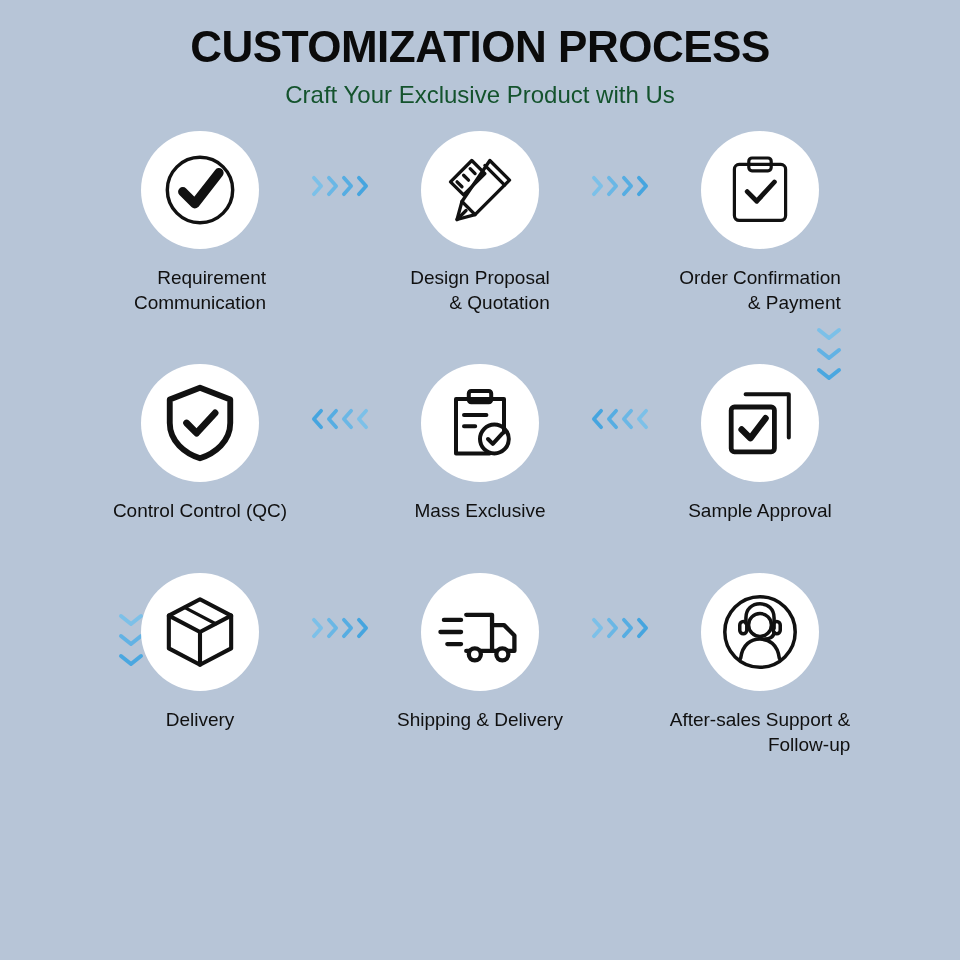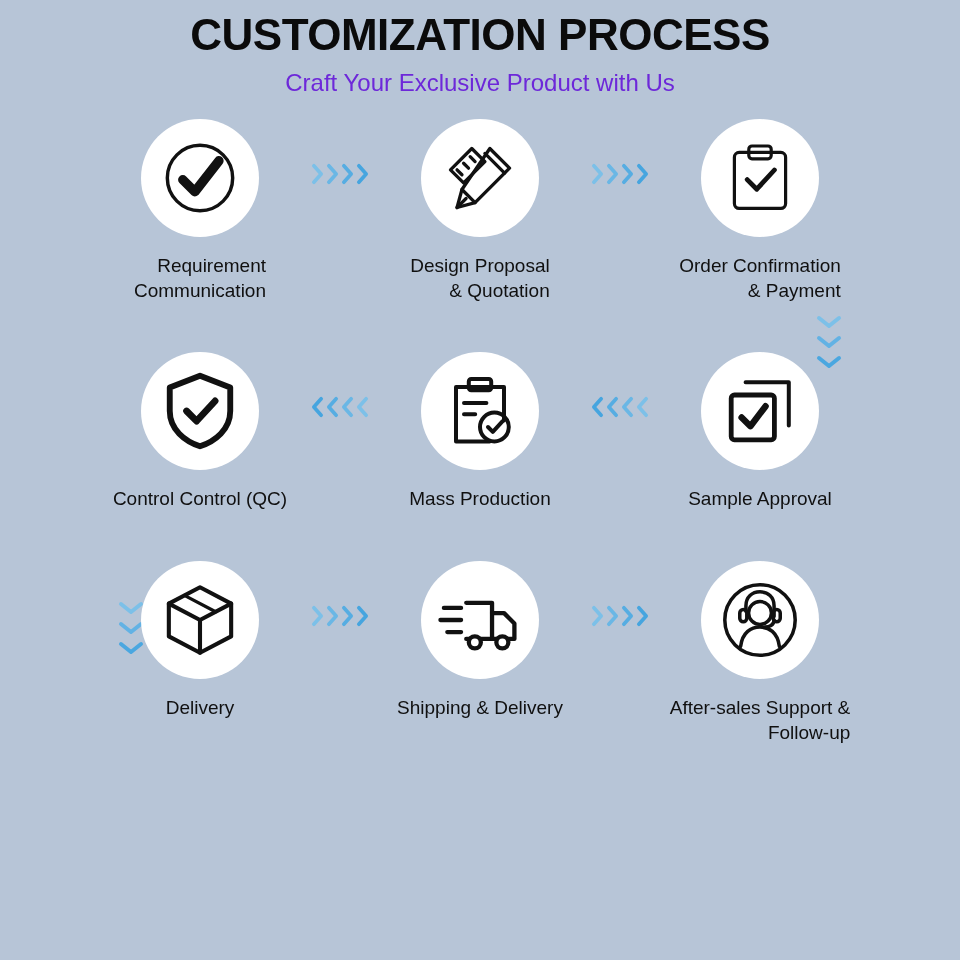--- a/index.html
+++ b/index.html
@@ -16,35 +16,35 @@
   }
   .page {
     position: relative;
     width: 960px;
     height: 960px;
     box-sizing: border-box;
   }
 
   
   .header {
-    padding-top: 10px;
+    padding-top: 22px;
     text-align: center;
   }
   .title {
     font-size: 44px;
     font-weight: 700;
     letter-spacing: -0.5px;
     color: #0b0b0b;
     margin: 0;
     line-height: 1.15;
   }
   .subtitle {
     font-size: 24px;
     font-weight: 400;
-    color: #6d28d9;
+    color: #14532d;
     margin: 8px 0 0 0;
     line-height: 1.2;
   }
 
   
   .grid {
     position: relative;
     margin: 22px auto 0 auto;
     width: 900px;
   }
@@ -283,21 +283,21 @@
               <g fill="none" stroke="#111" stroke-width="5" stroke-linejoin="round" stroke-linecap="round">
                 <path d="M20 20 H80 V62 M20 20 V88 H62"></path>
                 <rect x="36" y="10" width="28" height="14" rx="3"></rect>
                 <path d="M30 40 H58 M30 54 H44"></path>
                 <circle cx="68" cy="70" r="18"></circle>
                 <path d="M60 70 L66 76 L78 63" stroke-width="5"></path>
               </g>
             </svg>
           </span>
         </div>
-        <div class="step-label">Mass Production</div>
+        <div class="step-label">Mass Exclusive</div>
       </div>
 
       <div class="arrow-h">
         <span class="chev-row">
           <svg class="chev" viewBox="0 0 14 24">
               <path d="M11 3 L3 12 L11 21" fill="none" stroke="#46a5df" stroke-width="4" stroke-linecap="round" stroke-linejoin="round"></path>
             </svg>
           <svg class="chev" viewBox="0 0 14 24">
               <path d="M11 3 L3 12 L11 21" fill="none" stroke="#56ade2" stroke-width="4" stroke-linecap="round" stroke-linejoin="round"></path>
             </svg>

